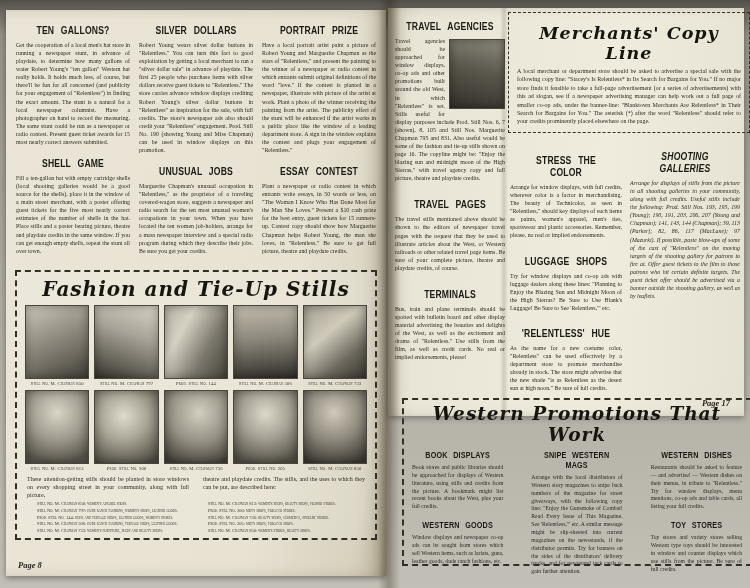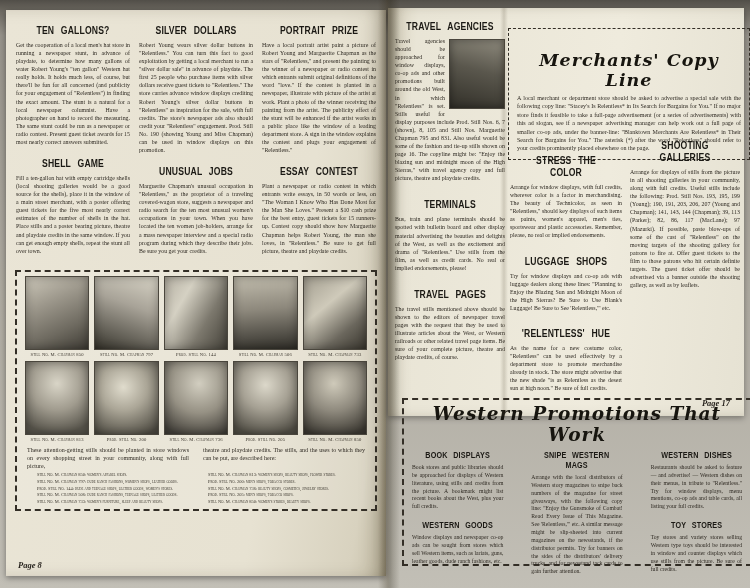--- a/index.html
+++ b/index.html
@@ -49,21 +49,21 @@
   .g8{background:radial-gradient(circle at 55% 30%,#d2cec0 0%,#969184 48%,#43403a 90%);}
   .g9{background:radial-gradient(circle at 50% 32%,#dcd8ca 0%,#a5a093 42%,#514e45 88%);}
   .g10{background:radial-gradient(circle at 48% 30%,#cfcaba 0%,#8e897d 46%,#3d3a33 90%);}
   
   .abs{position:absolute;}
   .ta-col{left:7px;top:12px;width:110px;}
   .float-photo{float:right;width:54px;height:68px;margin:2px 0 3px 4px;border:1px solid #4a463d;
     background:linear-gradient(195deg,#8f8b7e 0%,#5a574d 45%,#312f28 100%);box-shadow:inset 0 0 8px rgba(0,0,0,.4);}
   .pet-photo{float:right;width:58px;height:70px;margin:2px 0 3px 4px;border:1px solid #4a463d;
     background:linear-gradient(170deg,#cac5b6 0%,#938e80 40%,#5f5c52 75%,#38352e 100%);box-shadow:inset 0 0 8px rgba(0,0,0,.35);}
-  .merchants-box{left:120px;top:20px;width:224px;border:1.5px dashed #332e26;padding:20px 8px 6px;}
+  .merchants-box{left:120px;top:4px;width:224px;border:1.5px dashed #332e26;padding:9px 8px 6px;}
   .merchants-box .script-title{font-size:17.5px;margin:1px 0 4px;}
   .merchants-box p{font-size:6px;line-height:1.4;text-align:justify;margin:0;}
   .mid-col{left:122px;top:146px;width:112px;}
   .r-col{left:242px;top:130px;width:110px;}
   .western-box{left:14px;top:390px;width:330px;height:158px;border:2px dashed #332e26;padding:3px 8px;}
   .western-box .script-title{font-size:18.5px;margin:0 0 3px;}
   .w-cols{display:flex;gap:28px;}
   .w-col{flex:1;min-width:0;}
   .w-title{font-family:"Liberation Sans",sans-serif;font-weight:bold;font-size:8.5px;color:#1b1914;
     letter-spacing:.2px;word-spacing:4px;text-align:center;margin:2px 0 4px;transform:scaleX(.85);}
@@ -108,20 +108,21 @@
           <p class="body-txt">Have a local portrait artist paint a picture of Robert Young and Marguerite Chapman as the stars of "Relentless," and present the painting to the winner of a newspaper or radio contest in which entrants submit original definitions of the word "love." If the contest is planted in a newspaper, illustrate with picture of the artist at work. Plant a photo of the winner receiving the painting from the artist. The publicity effect of the stunt will be enhanced if the artist works in a public place like the window of a leading department store. A sign in the window explains the contest and plugs your engagement of "Relentless."</p>
         </div>
         <div class="sec">
           <h3 class="sec-title">ESSAY CONTEST</h3>
           <p class="body-txt">Plant a newspaper or radio contest in which entrants write essays, in 50 words or less, on "The Woman I Know Who Has Done Most for the Man She Loves." Present a $10 cash prize for the best entry, guest tickets for 15 runners-up. Contest copy should show how Marguerite Chapman helps Robert Young, the man she loves, in "Relentless." Be sure to get full picture, theatre and playdate credits.</p>
         </div>
       </div>
     </div>
 
     <div class="fashion-box">
+      <h2 class="script-title">Fashion and Tie-Up Stills</h2>
       <div class="photo-row">
         <div class="pcell">
           <div class="photo g1"></div>
           <div class="cap">Still No. M. Chapman 850</div>
         </div>
         <div class="pcell">
           <div class="photo g2"></div>
           <div class="cap">Still No. M. Chapman 797</div>
         </div>
         <div class="pcell">
@@ -185,26 +186,26 @@
   </div>
 
   <div class="page page-right">
 
     <div class="abs ta-col">
       <div class="sec">
         <h3 class="sec-title">TRAVEL AGENCIES</h3>
         <p class="body-txt"><span class="float-photo"></span><span>Travel agencies should be approached for window displays, co-op ads and other promotions built around the old West, in which "Relentless" is set. Stills useful for display purposes include Prod. Still Nos. 6, 7 (shown), 8, 105 and Still Nos. Marguerite Chapman 795 and 831. Also useful would be some of the fashion and tie-up stills shown on page 16. The copyline might be: "Enjoy the blazing sun and midnight moon of the High Sierras," with travel agency copy and full picture, theatre and playdate credits.</span></p>
       </div>
       <div class="sec" style="margin-top:16px;">
+        <h3 class="sec-title">TRAVEL PAGES</h3>
+        <p class="body-txt">The travel stills mentioned above should be shown to the editors of newspaper travel pages with the request that they be used to illustrate articles about the West, or Western railroads or other related travel page items. Be sure of your complete picture, theatre and playdate credits, of course.</p>
+      </div>
+      <div class="sec" style="margin-top:16px;">
         <h3 class="sec-title">TERMINALS</h3>
         <p class="body-txt">Bus, train and plane terminals should be spotted with bulletin board and other display material advertising the beauties and delights of the West, as well as the excitement and drama of "Relentless." Use stills from the film, as well as credit cards. No real or implied endorsements, please!</p>
-      </div>
-      <div class="sec" style="margin-top:16px;">
-        <h3 class="sec-title">TRAVEL PAGES</h3>
-        <p class="body-txt">The travel stills mentioned above should be shown to the editors of newspaper travel pages with the request that they be used to illustrate articles about the West, or Western railroads or other related travel page items. Be sure of your complete picture, theatre and playdate credits, of course.</p>
       </div>
     </div>
 
     <div class="abs merchants-box">
       <h2 class="script-title">Merchants' Copy Line</h2>
       <p>A local merchant or department store should be asked to advertise a special sale with the following copy line: "Stacey's Is Relentless* in Its Search for Bargains for You." If no major store finds it feasible to take a full-page advertisement (or a series of advertisements) with this ad slogan, see if a newspaper advertising manager can help work out a full page of smaller co-op ads, under the banner-line: "Blanktown Merchants Are Relentless* in Their Search for Bargains for You." The asterisk (*) after the word "Relentless" should refer to your credits prominently placed elsewhere on the page.</p>
     </div>
 
     <div class="abs mid-col">
       <div class="sec">
@@ -215,21 +216,21 @@
         <h3 class="sec-title">LUGGAGE SHOPS</h3>
         <p class="body-txt">Try for window displays and co-op ads with luggage dealers along these lines: "Planning to Enjoy the Blazing Sun and Midnight Moon of the High Sierras? Be Sure to Use Blank's Luggage! Be Sure to See 'Relentless,'" etc.</p>
       </div>
       <div class="sec" style="margin-top:15px;">
         <h3 class="sec-title">'RELENTLESS' HUE</h3>
         <p class="body-txt">As the name for a new costume color, "Relentless" can be used effectively by a department store to promote merchandise already in stock. The store might advertise that the new shade "is as Relentless as the desert sun at high noon." Be sure of full credits.</p>
       </div>
     </div>
 
     <div class="abs r-col">
-      <div class="sec" style="margin-top:1px;clear:both;">
+      <div class="sec" style="margin-top:12px;clear:both;font-style:italic;">
         <h3 class="sec-title">SHOOTING GALLERIES</h3>
         <p class="body-txt">Arrange for displays of stills from the picture in all shooting galleries in your community, along with full credits. Useful stills include the following: Prod. Still Nos. 193, 195, 199 (Young); 190, 191, 203, 206, 207 (Young and Chapman); 141, 143, 144 (Chapman); 39, 113 (Parker); 82, 86, 117 (MacLane); 97 (Mazurki). If possible, paste blow-ups of some of the cast of "Relentless" on the moving targets of the shooting gallery for patrons to fire at. Offer guest tickets to the film to those patrons who hit certain definite targets. The guest ticket offer should be advertised via a banner outside the shooting gallery, as well as by leaflets.</p>
       </div>
     </div>
 
     <div class="abs western-box">
       <h2 class="script-title">Western Promotions That Work</h2>
       <div class="w-cols">
         <div class="w-col">
           <h4 class="w-title">BOOK DISPLAYS</h4>

